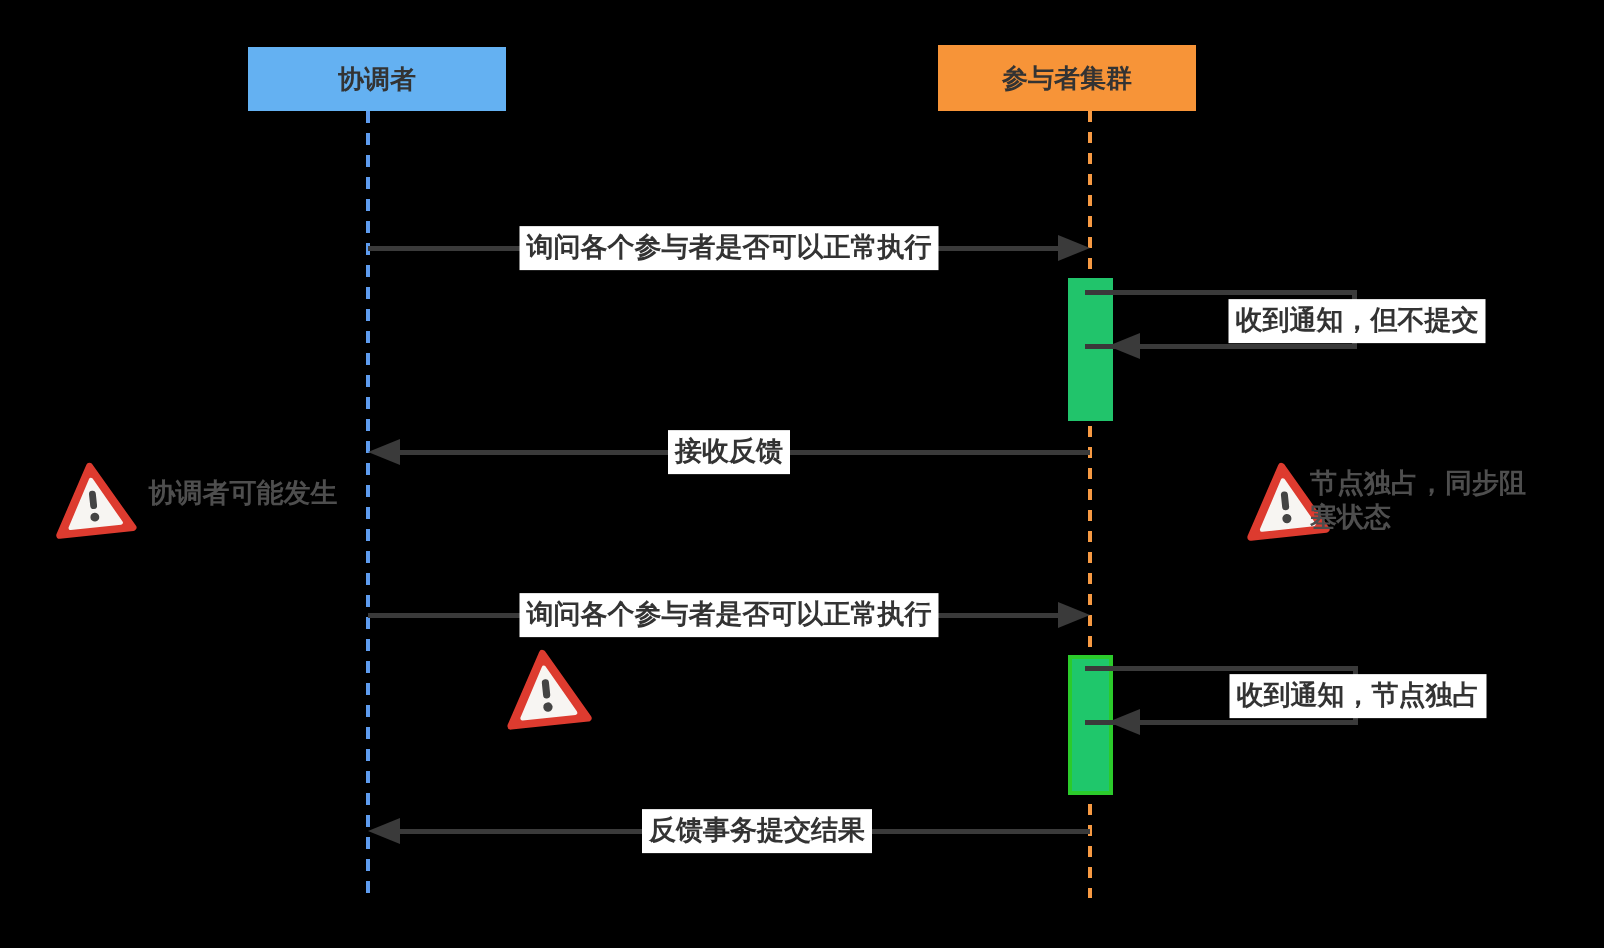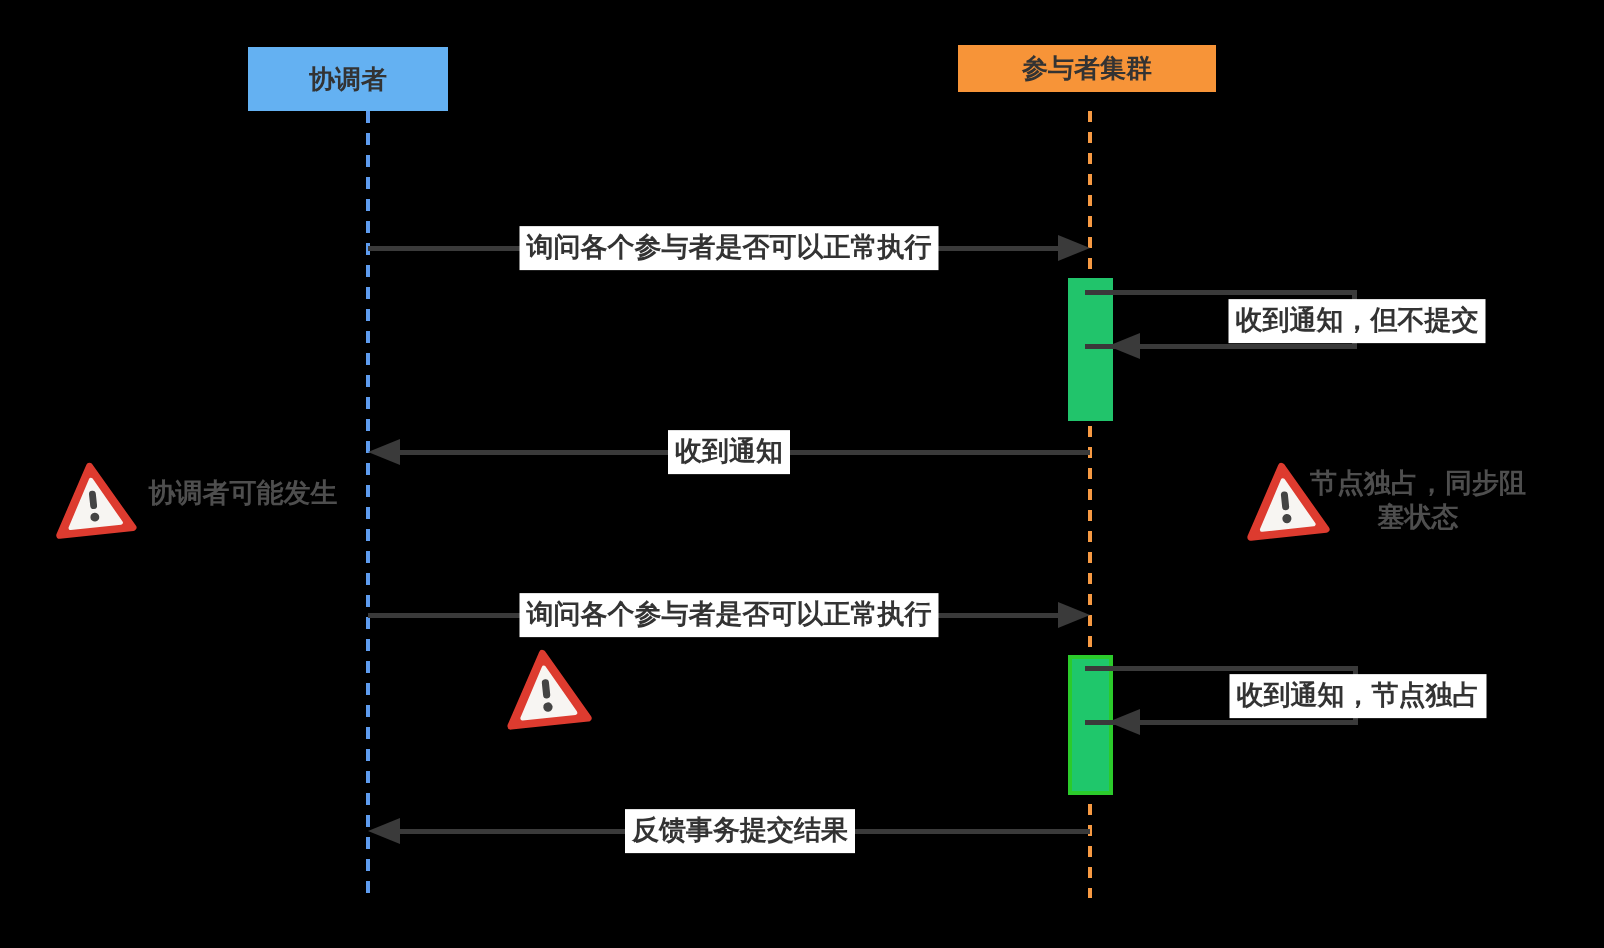--- a/index.html
+++ b/index.html
@@ -1,21 +1,21 @@
 <!DOCTYPE html>
 <html><head>
 <meta charset="utf-8">
 <style>
   html,body{margin:0;padding:0;background:#000;}
   .stage{position:relative;width:1604px;height:948px;background:#000;overflow:hidden;
          font-family:"Liberation Sans","DejaVu Sans",sans-serif;}
   .actor{position:absolute;display:flex;align-items:center;justify-content:center;
          font-size:26px;font-weight:bold;color:#333;}
-  .actor-coord{left:248px;top:47px;width:200px;height:64px;background:#64B1F2;}
-  .actor-part{left:938px;top:45px;width:258px;height:47px;background:#F79438;margin-left:20px;}
+  .actor-coord{left:248px;top:47px;width:258px;height:64px;background:#64B1F2;}
+  .actor-part{left:938px;top:45px;width:258px;height:66px;background:#F79438;}
   .lifeline{position:absolute;width:4px;}
   .ll-coord{left:366px;top:111px;height:787px;
             background:repeating-linear-gradient(180deg,#5E9CEF 0 12px,transparent 12px 22px);}
   .ll-part{left:1088px;top:111px;height:787px;
             background:repeating-linear-gradient(180deg,#F79A43 0 11px,transparent 11px 21px);}
   .hline{position:absolute;height:5px;background:#3A3A3A;}
   .head-right{position:absolute;width:0;height:0;border-top:13px solid transparent;
               border-bottom:13px solid transparent;border-left:32px solid #3A3A3A;}
   .head-left{position:absolute;width:0;height:0;border-top:13px solid transparent;
              border-bottom:13px solid transparent;border-right:32px solid #3A3A3A;}
@@ -23,21 +23,21 @@
   .act1{top:278px;height:143px;background:#21C46B;}
   .act2{top:655px;height:140px;background:#1FC76B;border:4px solid #2BCB2B;box-sizing:border-box;}
   .self-loop{position:absolute;border:5px solid #3A3A3A;border-left:none;box-sizing:border-box;}
   .loop1{left:1085px;top:290px;width:272px;height:59px;}
   .loop2{left:1085px;top:666px;width:273px;height:59px;}
   .loop-head{left:23px;top:38px;}
   .msg-label{position:absolute;transform:translate(-50%,-50%);background:#FFFFFF;color:#333333;
              font-size:27px;font-weight:bold;white-space:nowrap;padding:5px 7px;line-height:1.25;}
   .warn-icon{position:absolute;transform:rotate(-6deg);}
   .warn-text{position:absolute;transform:translateX(-50%);color:#4E4E4E;font-size:27px;
-             font-weight:bold;text-align:center;line-height:34px;white-space:nowrap;}
+             font-weight:bold;text-align:left;line-height:34px;white-space:nowrap;}
 </style>
 </head>
 <body>
 
 <div class="stage">
 
   <div class="lifeline ll-coord"></div>
   <div class="lifeline ll-part"></div>
 
   <div class="actor actor-coord">
@@ -64,24 +64,24 @@
   <div class="activation act2"></div>
   <div class="self-loop loop2">
     <div class="head-left loop-head"></div>
   </div>
 
   <div class="hline" style="left:400px;top:829px;width:690px"></div>
   <div class="head-left" style="left:368px;top:818px"></div>
 
   <div class="msg-label" style="left:729px;top:248px">询问各个参与者是否可以正常执行</div>
   <div class="msg-label" style="left:1357px;top:321px">收到通知，但不提交</div>
-  <div class="msg-label" style="left:729px;top:452px">收到通知</div>
+  <div class="msg-label" style="left:729px;top:452px">接收反馈</div>
   <div class="msg-label" style="left:729px;top:615px">询问各个参与者是否可以正常执行</div>
   <div class="msg-label" style="left:1358px;top:696px">收到通知，节点独占</div>
-  <div class="msg-label" style="left:740px;top:831px">反馈事务提交结果</div>
+  <div class="msg-label" style="left:757px;top:831px">反馈事务提交结果</div>
 
   <svg class="warn-icon" style="left:52px;top:452px" width="82" height="95" viewBox="0 0 120 110">
     <path d="M60 6 L114 102 H6 Z" fill="#DD3B2F" stroke="#DD3B2F" stroke-width="10" stroke-linejoin="round"></path>
     <path d="M60 26 L97 93 H23 Z" fill="#F7F5F2" stroke="#F7F5F2" stroke-width="6" stroke-linejoin="round"></path>
     <rect x="55" y="42" width="10" height="27" rx="5" fill="#444444"></rect>
     <circle cx="60" cy="81" r="6.5" fill="#444444"></circle>
   </svg>
   <div class="warn-text" style="left:243px;top:476px">
     <div>协调者可能发生</div>
   </div>

